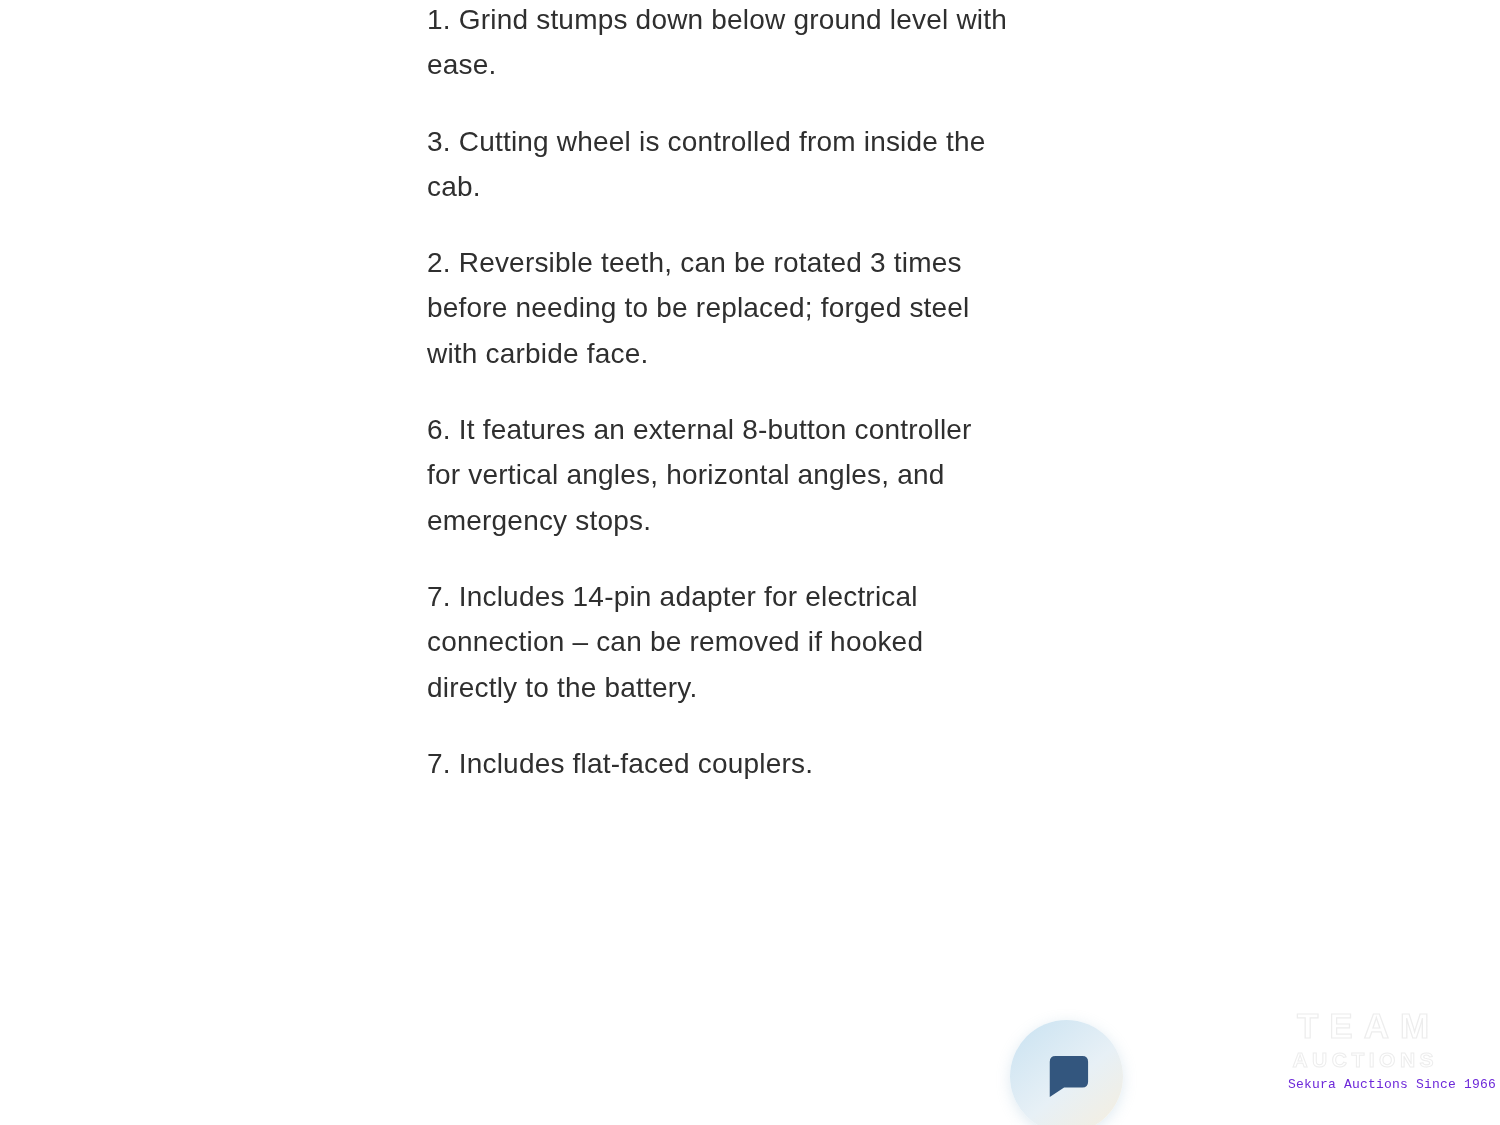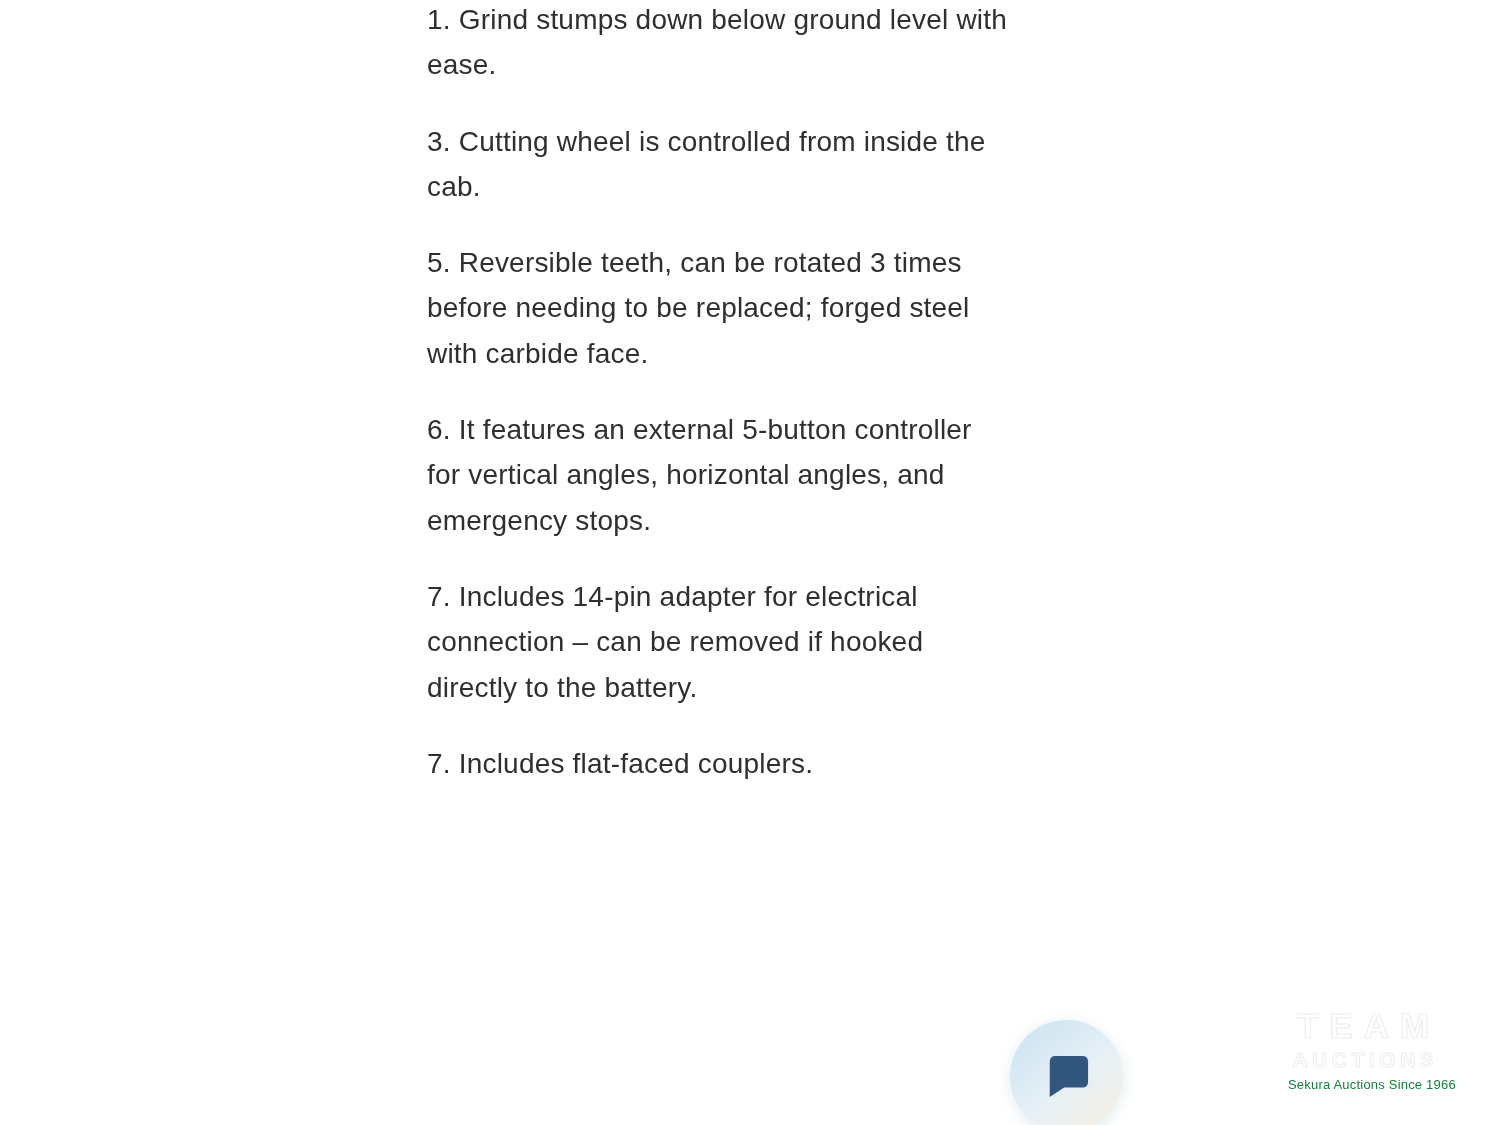--- a/index.html
+++ b/index.html
@@ -78,37 +78,38 @@
     line-height: 1;
     letter-spacing: 4.5px;
     margin-right: -4.5px;
     margin-top: 6px;
     color: transparent;
     -webkit-text-stroke: 1px #ededed;
   }
   .wm-tagline {
     font-size: 13px;
     margin-top: 7px;
-    color: #15803d;
+    color: #6d28d9;
     letter-spacing: 0.2px;
     white-space: nowrap;
+    font-family: Liberation Mono, monospace;
   }
 </style>
 </head>
 <body>
 
 <main class="content">
   <p>1. Grind stumps down below ground level with
 ease.</p>
   <p>3. Cutting wheel is controlled from inside the
 cab.</p>
-  <p>5. Reversible teeth, can be rotated 3 times
+  <p>2. Reversible teeth, can be rotated 3 times
 before needing to be replaced; forged steel
 with carbide face.</p>
-  <p>6. It features an external 5-button controller
+  <p>6. It features an external 8-button controller
 for vertical angles, horizontal angles, and
 emergency stops.</p>
   <p>7. Includes 14-pin adapter for electrical
 connection – can be removed if hooked
 directly to the battery.</p>
   <p>7. Includes flat-faced couplers.</p>
 </main>
 
 <div class="watermark">
   <div class="wm-team">TEAM</div>

